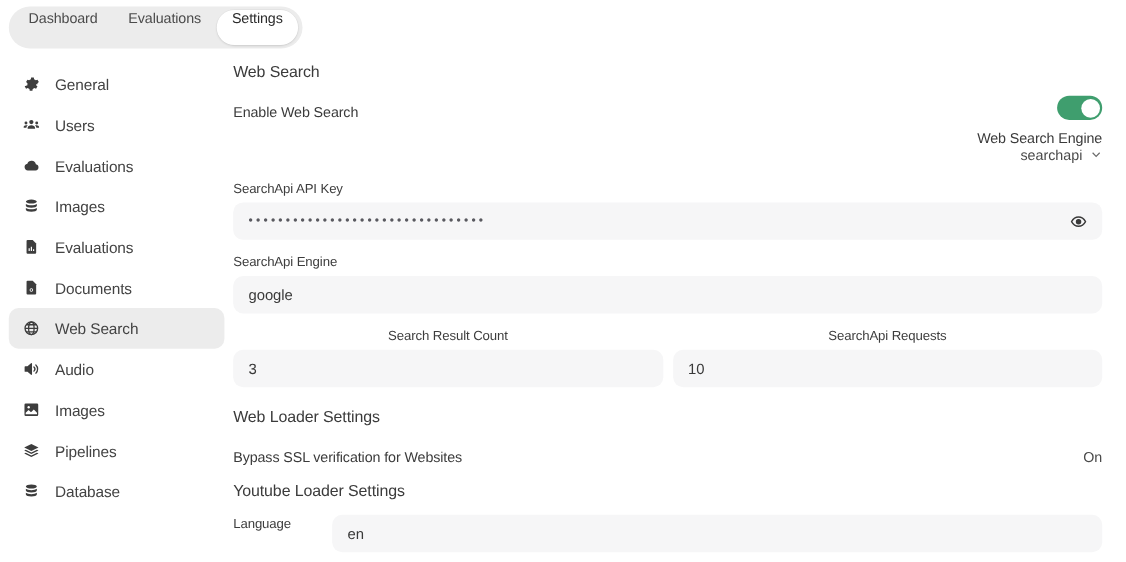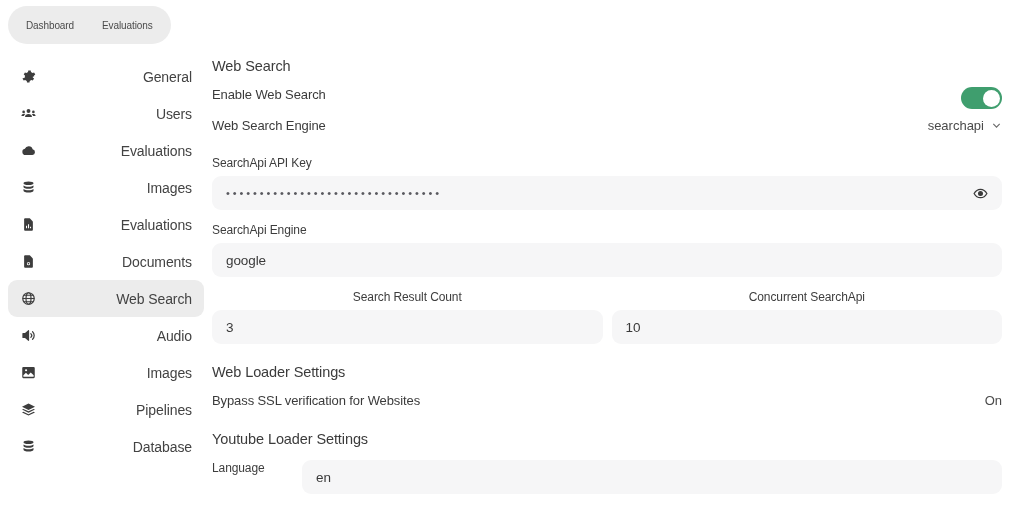--- a/index.html
+++ b/index.html
@@ -19,22 +19,22 @@
     height: 38px;
     background: #ececec;
     border-radius: 19px;
     display: flex;
     align-items: center;
     padding: 3px 4px;
   }
   .tab {
     height: 32px;
     padding: 0 14px;
-    display: flex; align-items: center;
-    font-size: 10px;
+    display: flex; 
+    font-size: 13px;
     color: #4b4b4b;
     border-radius: 16px;
     white-space: nowrap;
     cursor: pointer;
     letter-spacing: -0.1px;
   }
   .tab.active {
     background: #ffffff;
     color: #2c2c2c;
     box-shadow: 0 1px 2px rgba(0,0,0,.10), 0 0 0 0.5px rgba(0,0,0,.04);
@@ -49,21 +49,20 @@
   .side-item {
     height: 37px;
     display: flex;
     align-items: center;
     padding: 0 12px;
     border-radius: 9px;
     cursor: pointer;
     color: #434343;
     font-size: 14px;
     letter-spacing: -0.1px;
-    justify-content: space-between;
   }
   .side-item.active { background: #ececec; }
   .side-icon {
     width: 17px; height: 17px;
     margin-right: 13px;
     flex: 0 0 17px;
     display: flex; align-items: center; justify-content: center;
     color: #3d3d3d;
   }
   .side-icon svg { width: 15px; height: 15px; display: block; }
@@ -75,21 +74,21 @@
     width: 790px;
   }
   .section-title {
     font-size: 14.5px;
     color: #3b3b3b;
     margin-bottom: 13px;
     letter-spacing: -0.1px;
   }
   .row {
     display: flex;
-    align-items: flex-start;
+    align-items: flex-end;
     justify-content: space-between;
     min-height: 22px;
   }
   .row-label {
     font-size: 13px;
     color: #3b3b3b;
     letter-spacing: -0.1px;
   }
   .row-value {
     font-size: 13px;
@@ -161,34 +160,37 @@
 
   .two-col { display: flex; gap: 9px; }
   .col { flex: 1 1 0; min-width: 0; text-align: center; }
 
   .inline-field { display: flex; align-items: center; gap: 0; }
   .inline-field .field-label { margin-bottom: 18px; flex: 0 0 auto; }
   .inline-field .input { flex: 1 1 auto; text-align: center; }
 
   
   .mt6  { margin-top: 6px; }
-  .mt9  { margin-top: 9px; }
+  .mt9  { margin-top: 9px; flex-direction: column; }
   .mt13 { margin-top: 13px; }
   .mt16 { margin-top: 16px; }
   .mt20 { margin-top: 20px; }
 </style>
 </head>
 <body>
 
 <div id="tabbar">
   <div class="tab">
     <span>Dashboard</span>
   </div>
   <div class="tab">
     <span>Evaluations</span>
+  </div>
+  <div class="tab active">
+    <span>Settings</span>
   </div>
 </div>
 
 <div id="sidebar">
 
   <div class="side-item">
     <span class="side-icon">
       <svg viewBox="0 0 24 24" fill="currentColor">
           <path d="M12 8.5a3.5 3.5 0 100 7 3.5 3.5 0 000-7zm0 5.2a1.7 1.7 0 110-3.4 1.7 1.7 0 010 3.4z"></path>
           <path d="M21 12c0-.5-.05-1-.14-1.47l2.03-1.58-2-3.46-2.4.96a7.9 7.9 0 00-2.55-1.48L15.6 2.3h-4l-.34 2.67a7.9 7.9 0 00-2.55 1.48l-2.4-.96-2 3.46 2.03 1.58a8.2 8.2 0 000 2.94L2.3 15.05l2 3.46 2.4-.96a7.9 7.9 0 002.55 1.48l.34 2.67h4l.34-2.67a7.9 7.9 0 002.55-1.48l2.4.96 2-3.46-2.03-1.58c.09-.47.14-.97.14-1.47z"></path>
@@ -353,21 +355,21 @@
   </div>
 
   <div class="two-col mt13">
     <div class="col">
       <div class="field-label">Search Result Count</div>
       <div class="input" placeholder="Search Result Count">
         <span>3</span>
       </div>
     </div>
     <div class="col">
-      <div class="field-label">Concurrent SearchApi</div>
+      <div class="field-label">SearchApi Requests</div>
       <div class="input" placeholder="Concurrent Requests">
         <span>10</span>
       </div>
     </div>
   </div>
 
   <div class="section-title mt20">Web Loader Settings</div>
 
   <div class="row">
     <span class="row-label">Bypass SSL verification for Websites</span>

